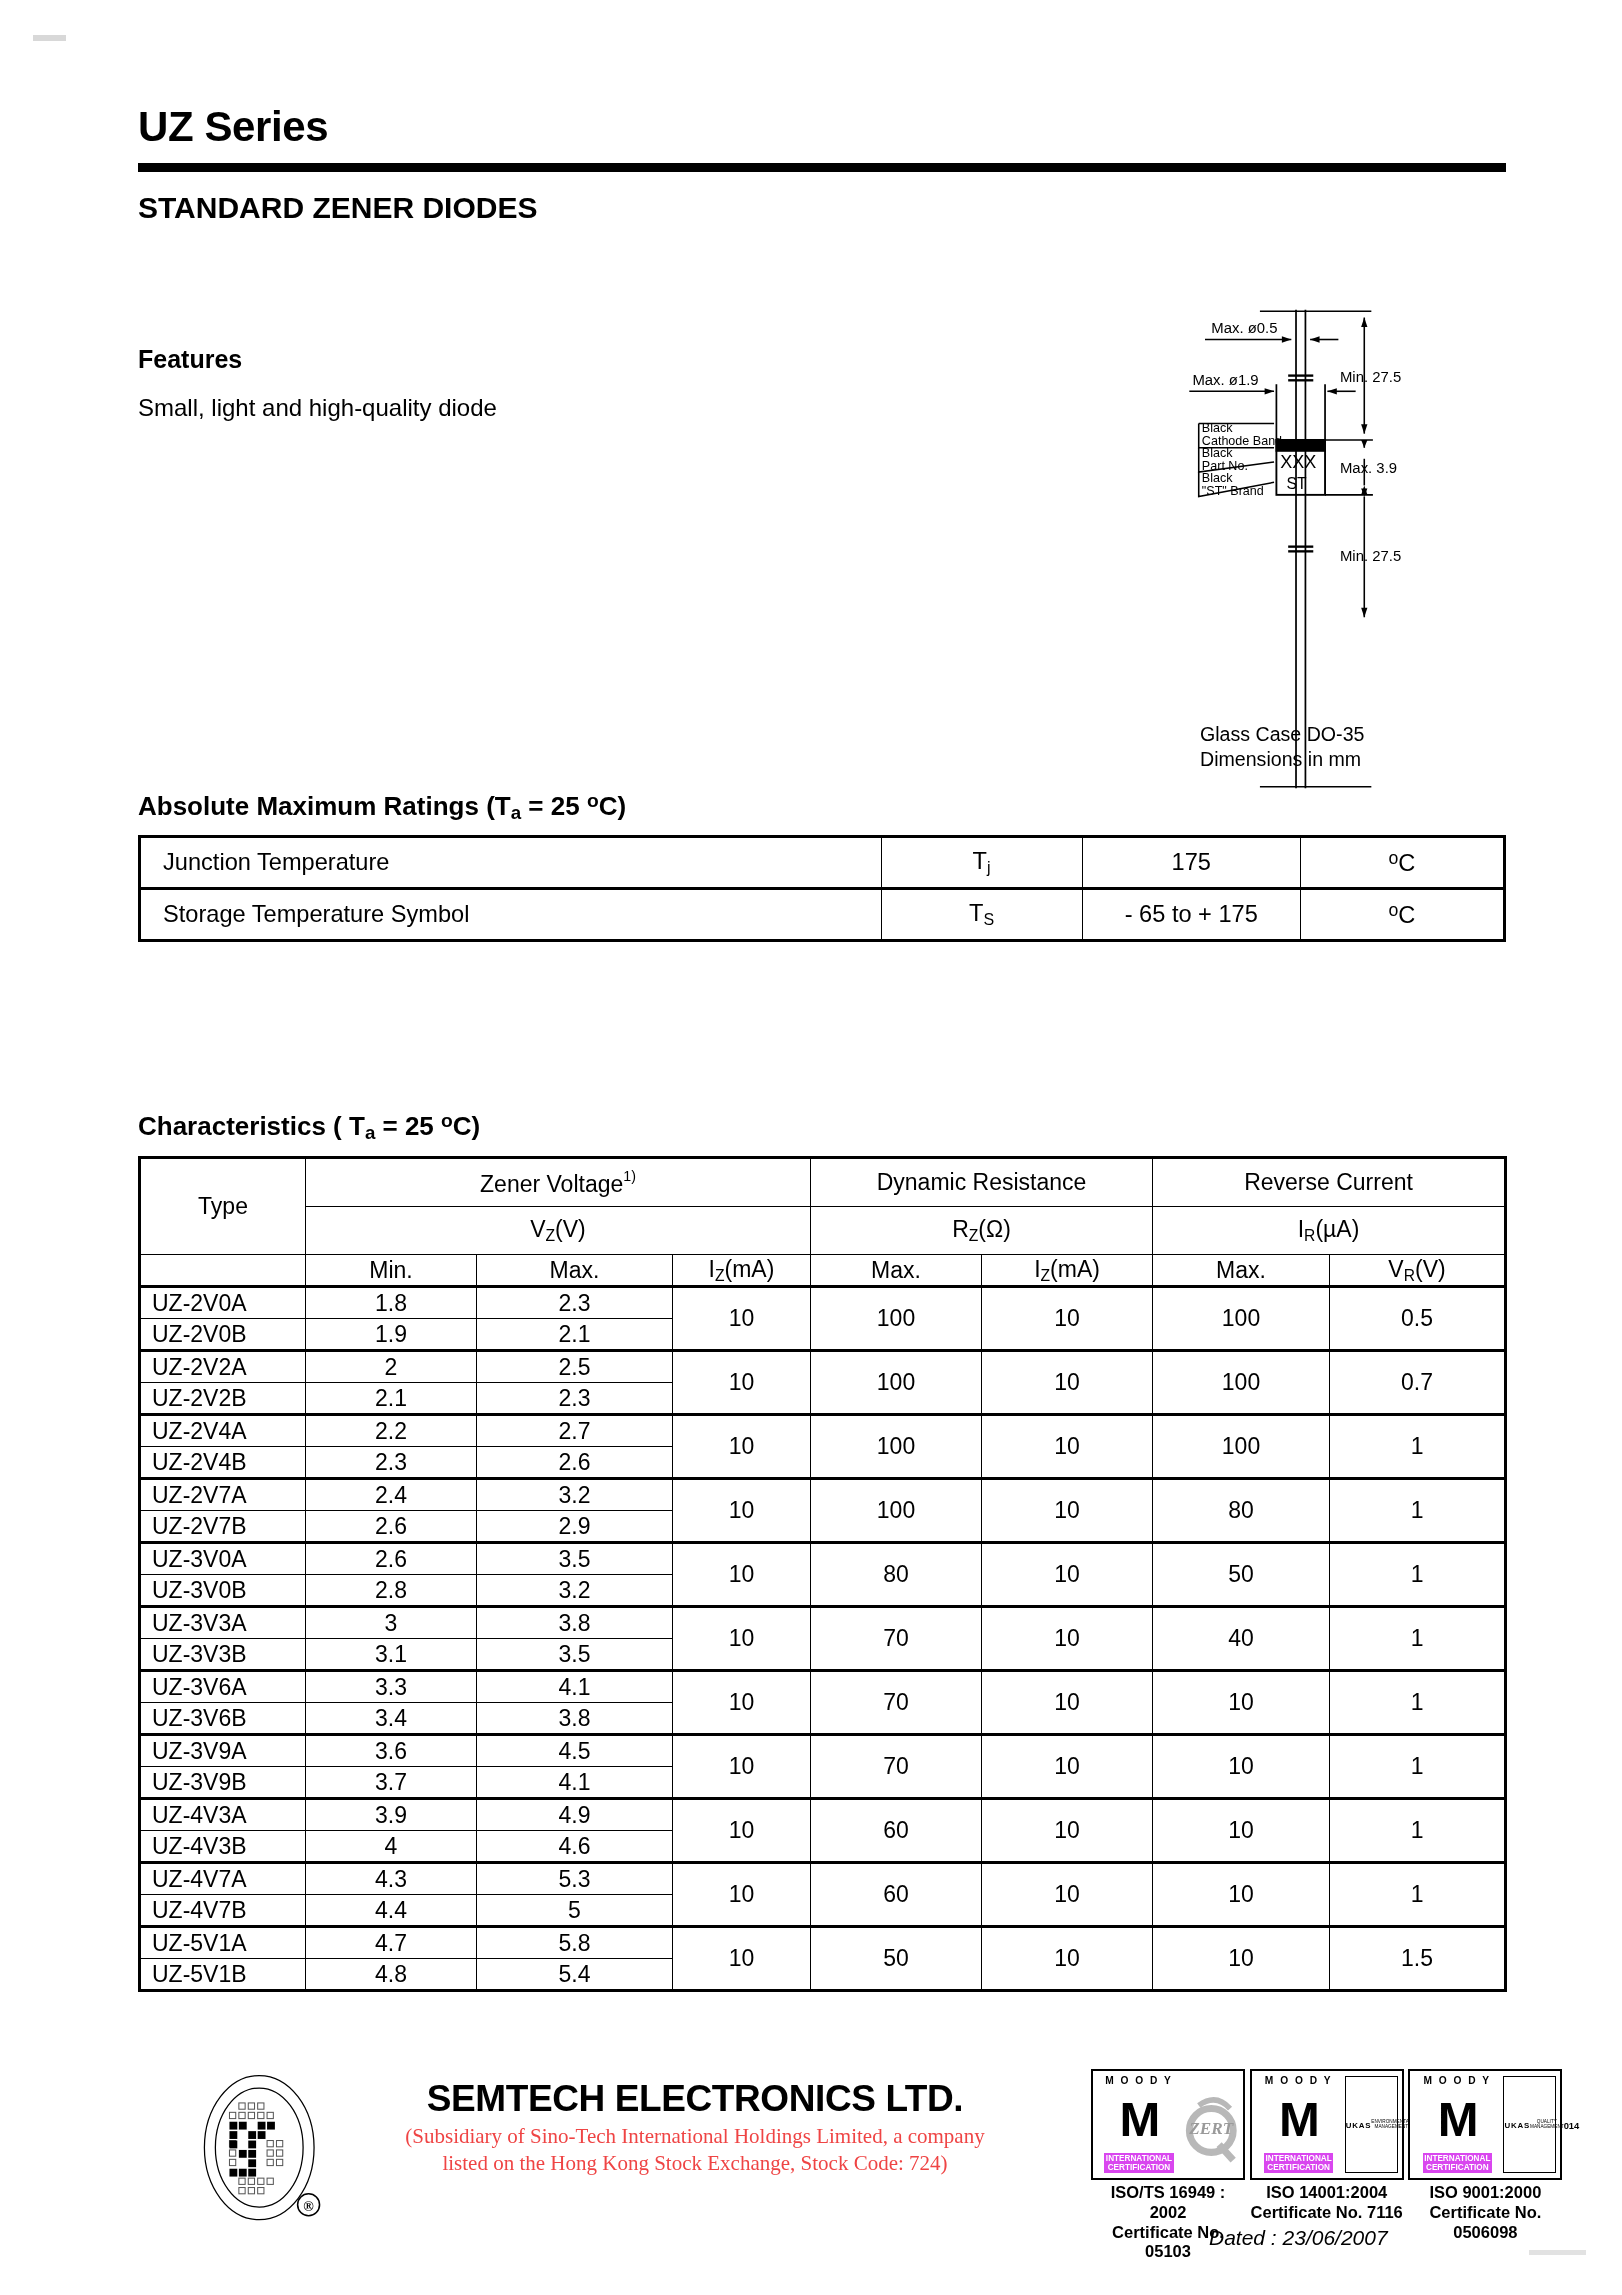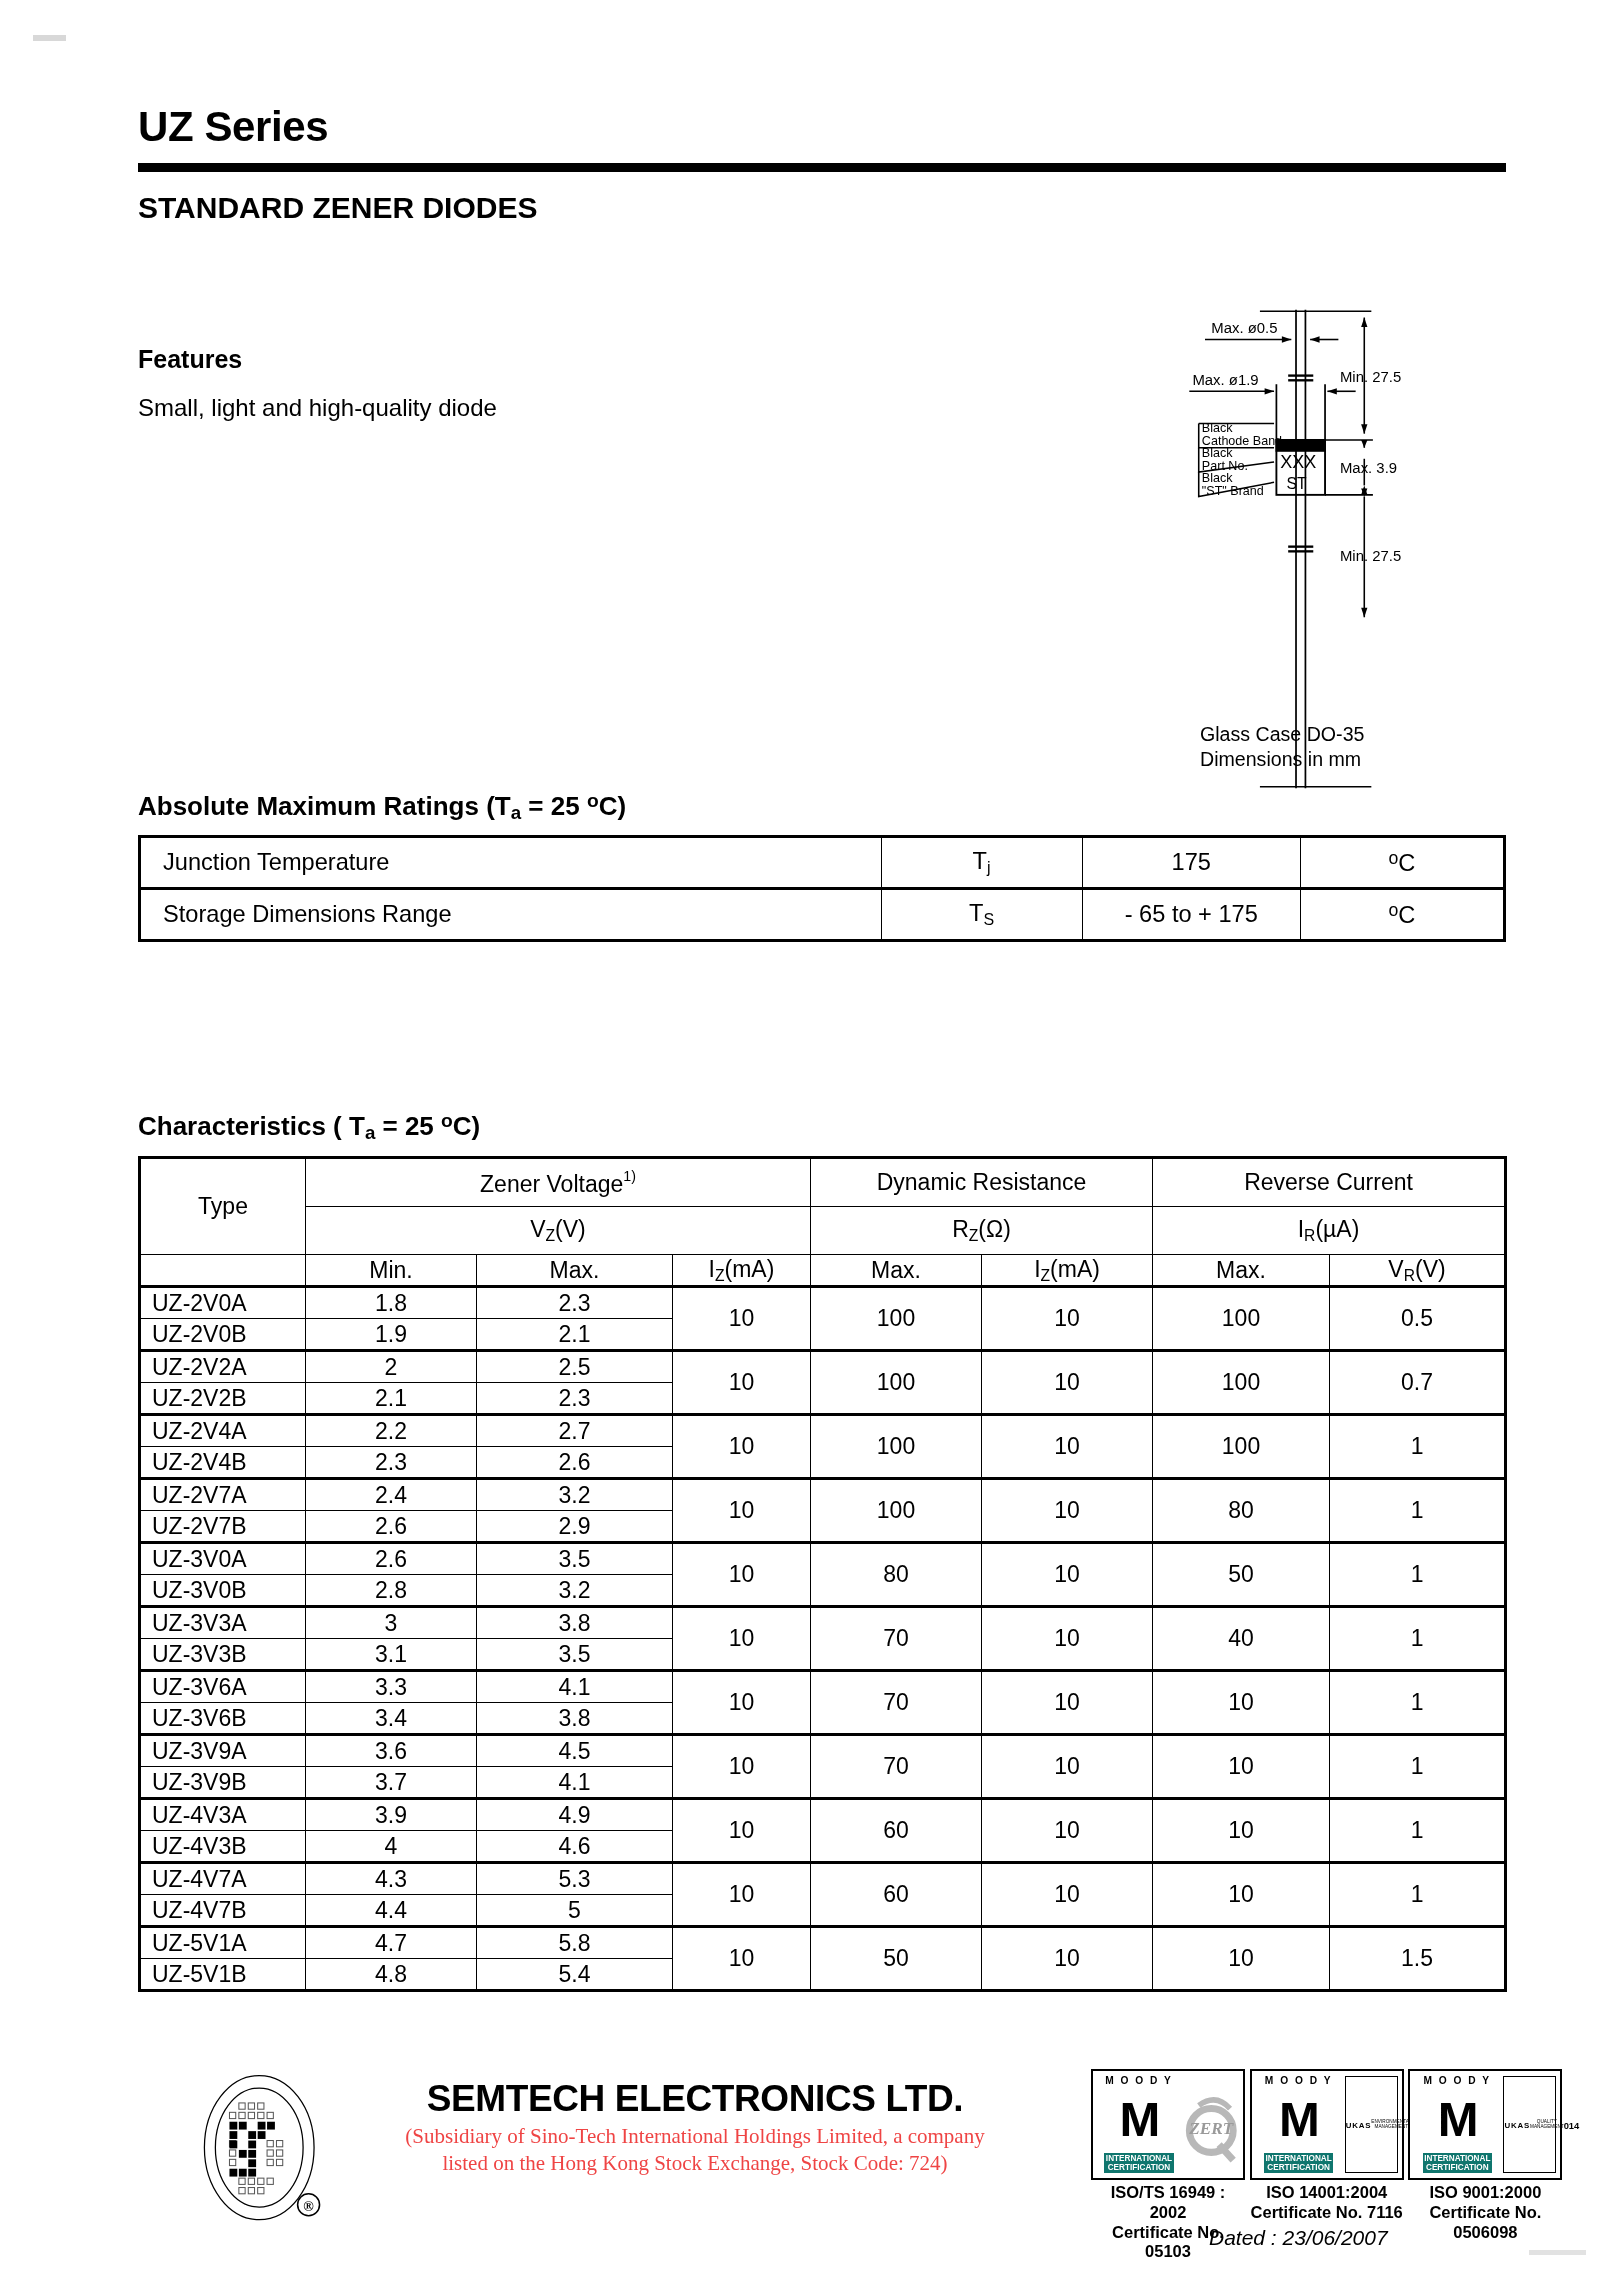--- a/index.html
+++ b/index.html
@@ -198,21 +198,21 @@
     font-size: 49px;
     font-weight: bold;
     line-height: 0.76;
     letter-spacing: -1.6px;
   }
   .moody-foot {
     font-size: 8.2px;
     font-weight: bold;
     line-height: 1.12;
     text-align: center;
-    background: #0f766e;
+    background: #d946ef;
     color: #fff;
     padding: 0.8px 1.6px;
     white-space: pre-line;
   }
   .ukas-box {
     width: 53px;
     border: 1.6px solid #000;
     margin-left: 3.1px;
     display: flex;
     align-items: center;
@@ -366,21 +366,21 @@
         <col style="width:204px">
     </colgroup>
     <tbody>
       <tr>
         <td class="param thick-top">Junction Temperature</td>
         <td class="thick-top"><span>T</span><sub>j</sub></td>
         <td class="thick-top">175</td>
         <td class="thick-top"><span class="deg">o</span><span>C</span></td>
       </tr>
       <tr>
-        <td class="param thick-top">Storage Dimensions Range</td>
+        <td class="param thick-top">Storage Temperature Symbol</td>
         <td class="thick-top"><span>T</span><sub>S</sub></td>
         <td class="thick-top">- 65 to + 175</td>
         <td class="thick-top"><span class="deg">o</span><span>C</span></td>
       </tr>
     </tbody>
   </table>
 
   <div class="sec-head" style="left:138px; top:1110px;">
     <span>Characteristics ( T</span><sub>a</sub><span> = 25 </span><span class="deg">o</span><span>C)</span>
   </div>

